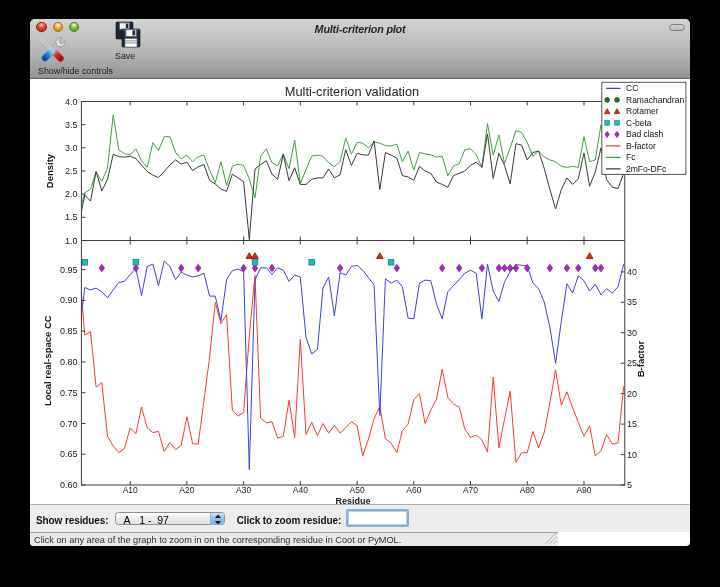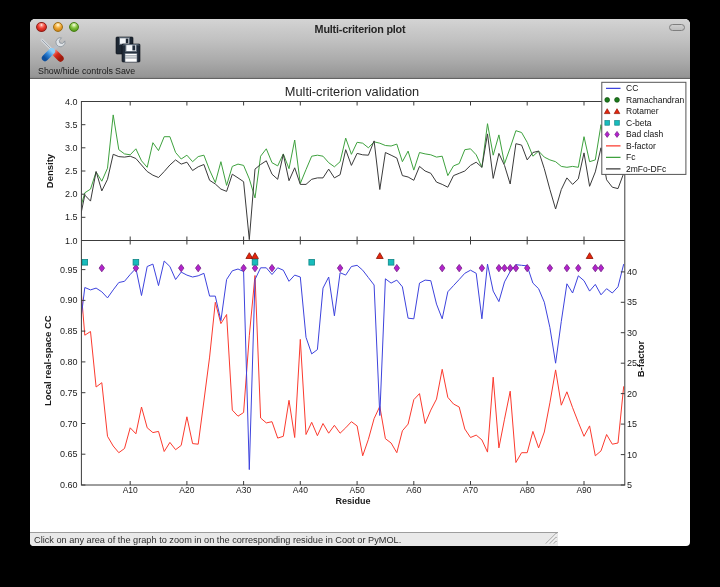--- a/index.html
+++ b/index.html
@@ -3,21 +3,21 @@
 html,body{margin:0;padding:0;background:#000;width:720px;height:587px;overflow:hidden;}
 *{box-sizing:border-box;font-family:"Liberation Sans",sans-serif;}
 #win{position:absolute;left:30px;top:19px;width:660px;height:527px;border-radius:5px 5px 4px 4px;overflow:hidden;background:#fff;}
 #hdr{position:absolute;left:0;top:0;width:660px;height:60px;
  background:linear-gradient(#d4d4d4 0%,#cbcbcb 16%,#c2c2c2 34%,#ababab 70%,#969696 97%,#8a8a8a 100%);
  border-bottom:1px solid #636363;border-radius:5px 5px 0 0;}
 .tl{position:absolute;top:3px;width:10.2px;height:10.2px;border-radius:50%;}
 #tlr{left:6.4px;background:radial-gradient(circle at 50% 25%,#ffffff 0%,#ff9f92 14%,#ee4135 45%,#c62015 80%,#91170e);border:0.5px solid #8e201a;}
 #tly{left:22.6px;background:radial-gradient(circle at 50% 25%,#ffffff 0%,#ffe2a0 14%,#f0a835 45%,#cd8418 80%,#a0620d);border:0.5px solid #9c6d14;}
 #tlg{left:38.9px;background:radial-gradient(circle at 50% 25%,#ffffff 0%,#d3eda6 14%,#82c23d 45%,#569b1b 80%,#3c7410);border:0.5px solid #477f15;}
-#title{position:absolute;top:2.5px;left:0;width:660px;text-align:center;font-size:10.8px;font-weight:bold;color:#252525;line-height:14px;letter-spacing:-0.2px;}
+#title{position:absolute;top:2.5px;left:0;width:660px;text-align:center;font-size:10.8px;font-weight:bold;color:#252525;line-height:14px;letter-spacing:-0.2px;font-style:italic;}
 #capsule{position:absolute;top:4.5px;right:5.5px;width:16px;height:7px;border:1px solid #7e7e7e;border-radius:4px;background:linear-gradient(#cfcfcf,#bdbdbd);}
 .tbi{position:absolute;color:#1b1b1b;font-size:8.9px;white-space:nowrap;}
 #plotwrap{position:absolute;left:0;top:59.5px;width:660px;height:425.5px;background:#e5e5e5;}
 #ctrlbar{position:absolute;left:0;top:485px;width:660px;height:28px;background:#ededed;border-top:1px solid #ababab;}
 #statbar{position:absolute;left:0;top:513px;width:528px;height:14px;background:#e9e9e9;border-top:1px solid #9d9d9d;font-size:9.2px;color:#2e2e2e;}
 .blbl{position:absolute;font-size:10px;font-weight:bold;color:#111;letter-spacing:-0.1px;}
 #dd{position:absolute;left:85.4px;top:6.5px;width:110px;height:13px;border:1px solid #8f8f8f;border-radius:3.5px;background:linear-gradient(#ffffff,#ececec 45%,#e2e2e2);}
 #ddtxt{position:absolute;left:7px;top:1px;font-size:10.5px;color:#000;}
 #ddbtn{position:absolute;right:0;top:0;width:14px;height:12.5px;border-left:1px solid #98b6cf;border-radius:0 3px 3px 0;background:linear-gradient(#cde3f6,#93bfe8 50%,#7cb0e2);}
 #ddbtn svg{position:absolute;left:3px;top:1px;}
@@ -44,21 +44,21 @@
                 <stop offset="1" stop-color="#9e1a0c"></stop>
 </linearGradient>
 </defs>
 <line x1="4" y1="3" x2="14.5" y2="13.5" stroke="#d4d9de" stroke-width="2.6" stroke-linecap="round"></line>
 <line x1="4" y1="3" x2="14.5" y2="13.5" stroke="#969ea8" stroke-width="0.9" stroke-linecap="round"></line>
 <line x1="15" y1="14" x2="22.5" y2="21.5" stroke="url(#rd)" stroke-width="6.4" stroke-linecap="round"></line>
 <line x1="13.5" y1="14.5" x2="20" y2="8" stroke="#b6bdc6" stroke-width="3"></line>
 <line x1="7" y1="21" x2="13.8" y2="14.2" stroke="url(#bl)" stroke-width="6.4" stroke-linecap="round"></line>
 <path d="M18.3 7.2 a4.6 4.6 0 0 1 5.2 -6.4 l-2.2 2.6 0.6 2.6 2.7 0.5 2.2 -2.6 a4.6 4.6 0 0 1 -6.3 5.5 Z" fill="#dfe3e7" stroke="#878f98" stroke-width="0.8"></path>
 </svg></div>Show/hide controls</div>
-  <div class="tbi" style="left:85px;top:17px;width:40px;">
+  <div class="tbi" style="left:85px;top:2px;width:40px;">
     <div style="height:30px;"><svg width="26" height="27" viewBox="0 0 26 27">
 <g>
 <rect x="1" y="1" width="17" height="17" rx="1" fill="#1d2733" stroke="#0a0f16" stroke-width="0.6"></rect>
 <rect x="4.5" y="1.8" width="10" height="6.5" fill="#f2f5f8" stroke="#5a6673"></rect>
 <rect x="10.8" y="2.6" width="2.6" height="4.6" fill="#1d2733"></rect>
 </g>
 <g>
 <rect x="7" y="8" width="18" height="18" rx="1" fill="#212c3a" stroke="#0a0f16" stroke-width="0.6"></rect>
 <path d="M7 9.5 l2 -1.5 h14 l2 1.5 Z" fill="#4a5866"></path>
 <rect x="10.8" y="8.6" width="10.6" height="7" fill="#f4f7fa" stroke="#5a6673"></rect>
@@ -228,20 +228,34 @@
 <path d="M617.0 130.9 L619.2 133.9 L617.0 136.9 L614.8 133.9 Z" fill="#b222cc" stroke="#731f85" stroke-width="0.7"></path>
 <text x="626" y="136.9" font-size="8.5px" fill="#111">Bad clash</text>
 <line x1="606" y1="145.4" x2="620.5" y2="145.4" stroke="#fb3a2e" stroke-width="1.2"></line>
 <text x="626" y="148.4" font-size="8.5px" fill="#111">B-factor</text>
 <line x1="606" y1="156.9" x2="620.5" y2="156.9" stroke="#3ea13e" stroke-width="1.2"></line>
 <text x="626" y="159.9" font-size="8.5px" fill="#111">Fc</text>
 <line x1="606" y1="168.4" x2="620.5" y2="168.4" stroke="#3a3a3a" stroke-width="1.2"></line>
 <text x="626" y="171.4" font-size="8.5px" fill="#111">2mFo-DFc</text>
 </svg>
     </div>
+ <div id="ctrlbar">
+   <span class="blbl" style="left:6px;top:10px;">Show residues:</span>
+   <div id="dd">
+        <span id="ddtxt">A&nbsp;&nbsp;&nbsp;1 -&nbsp;&nbsp;97</span>
+     <div id="ddbtn">
+          <svg width="8" height="11" viewBox="0 0 8 11">
+            <path d="M4 0.5 L7 4 H1 Z" fill="#1a1a1a"></path>
+            <path d="M4 10.5 L7 7 H1 Z" fill="#1a1a1a"></path>
+          </svg>
+        </div>
+   </div>
+   <span class="blbl" style="left:206.7px;top:10px;">Click to zoom residue:</span>
+   <div id="inp"></div>
+ </div>
  <div id="statbar">
       <span style="position:absolute;left:4px;top:2px;">Click on any area of the graph to zoom in on the corresponding residue in Coot or PyMOL.</span>
    <div style="position:absolute;right:1px;bottom:0;"><svg width="13" height="13" viewBox="0 0 13 13">
 <g stroke="#8a8a8a" stroke-width="1">
 <line x1="12.5" y1="2" x2="2" y2="12.5"></line>
             <line x1="12.5" y1="6" x2="6" y2="12.5"></line>
             <line x1="12.5" y1="10" x2="10" y2="12.5"></line>
 </g>
 <g stroke="#fdfdfd" stroke-width="1">
 <line x1="12.5" y1="3" x2="3" y2="12.5"></line>

